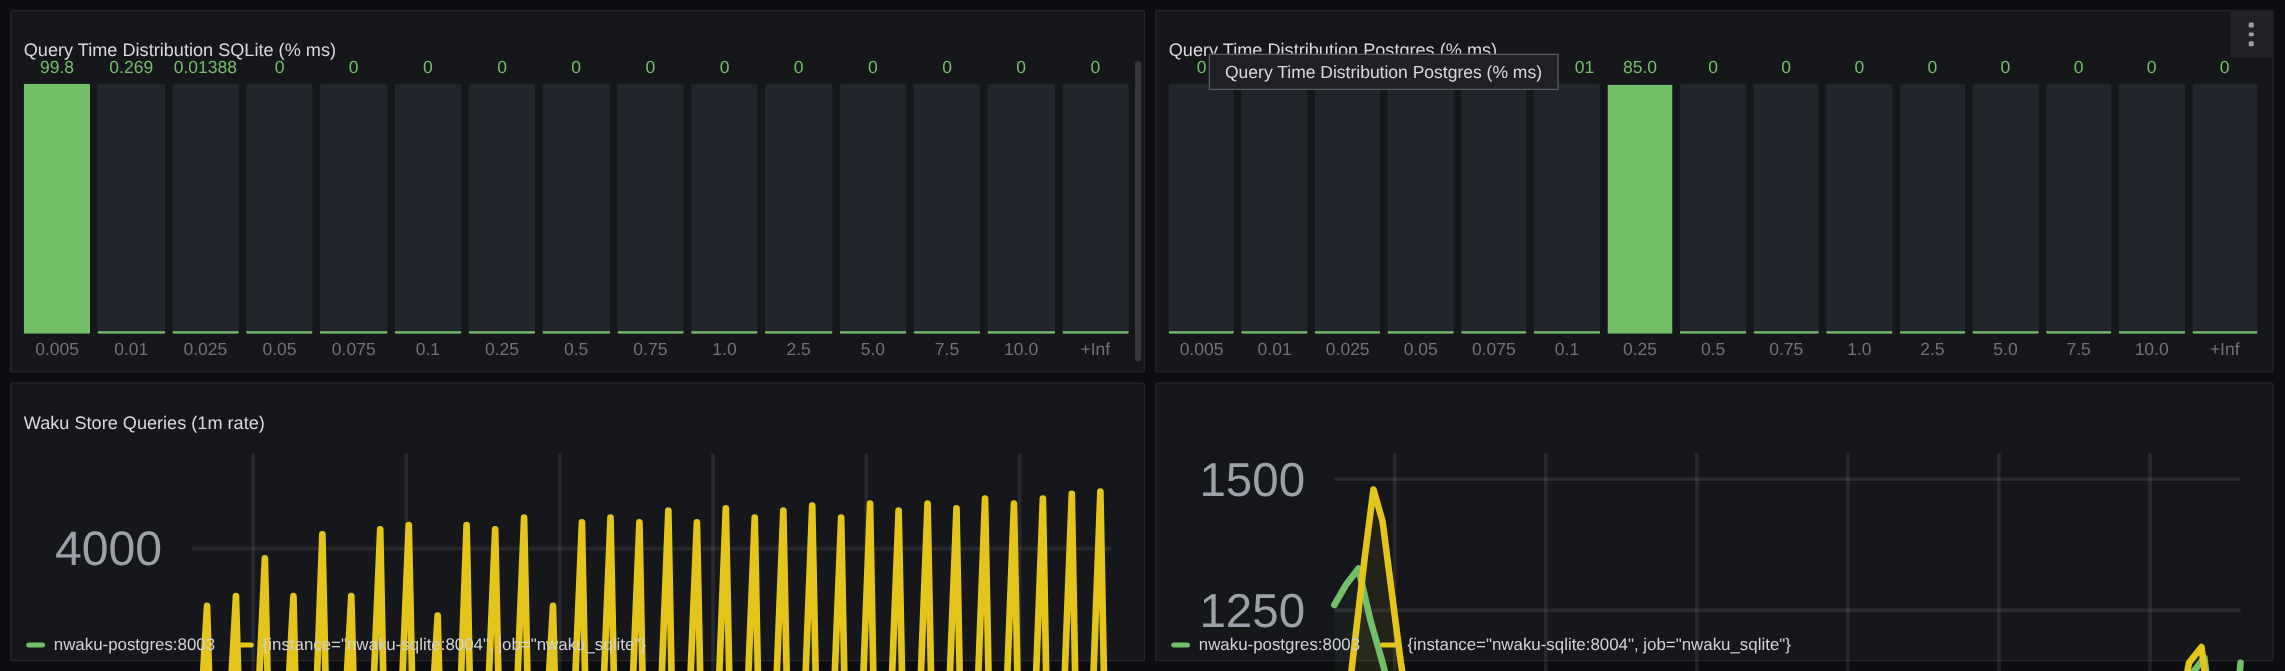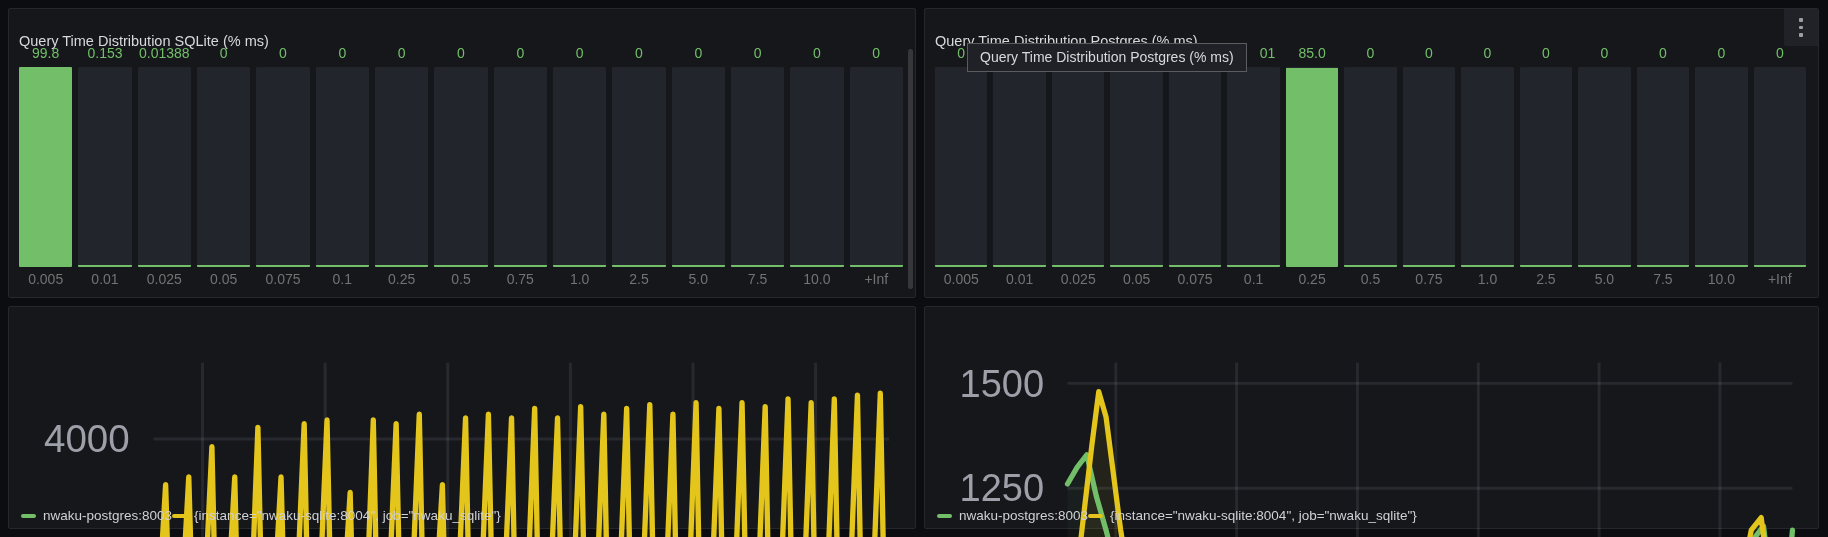--- a/index.html
+++ b/index.html
@@ -16,21 +16,21 @@
   .hlbl{height:20px;padding-top:4px;text-align:center;font-size:14px;color:#737373;white-space:nowrap;}
   
   .tooltip{position:absolute;left:42px;top:34px;height:27px;line-height:27px;padding:0 12px;background:#1f2126;border:1px solid #5b5c60;color:#d8d9da;font-size:14px;white-space:nowrap;z-index:5;}
   
   .kebab{position:absolute;top:0;right:0;width:34px;height:37px;background:#202227;border-radius:0 2px 0 2px;display:flex;flex-direction:column;align-items:center;justify-content:center;gap:4px;cursor:pointer;z-index:4;}
   .kebab i{width:3.5px;height:3.5px;background:#9d9ea3;border-radius:1px;}
   
   .vscroll{position:absolute;top:40px;bottom:8px;right:2px;width:5px;background:rgba(255,255,255,0.14);border-radius:3px;z-index:3;}
   
   .tsvg{position:absolute;top:32px;left:8px;right:8px;bottom:32px;}
-  .legend{position:absolute;left:12px;bottom:5px;display:flex;align-items:center;margin-top:37px;}
+  .legend{position:absolute;left:12px;bottom:5px;display:flex;gap:16px;align-items:center;margin-top:37px;}
   .litem{display:flex;align-items:center;gap:7px;cursor:pointer;}
   .lswatch{width:15px;height:4px;border-radius:2px;}
   .llabel{font-size:13.5px;color:#d0d1d5;white-space:nowrap;}
 </style>
 </head>
 <body>
 
 <div id="stage">
   <div class="grid">
 
@@ -38,21 +38,21 @@
       <div class="panel-title">Query Time Distribution SQLite (% ms)</div>
       <div class="hist">
           <div class="hcol">
             <div class="hval">99.8</div>
             <div class="htrack">
               <div class="hfill" style="background: rgb(115, 191, 105); height: 99.8%;"></div>
             </div>
             <div class="hlbl">0.005</div>
           </div>
           <div class="hcol">
-            <div class="hval">0.153</div>
+            <div class="hval">0.269</div>
             <div class="htrack">
               <div class="hfill" style="background: rgb(115, 191, 105); height: 0.153%;"></div>
             </div>
             <div class="hlbl">0.01</div>
           </div>
           <div class="hcol">
             <div class="hval">0.01388</div>
             <div class="htrack">
               <div class="hfill" style="background: rgb(115, 191, 105); height: 0.00775%;"></div>
             </div>
@@ -259,20 +259,21 @@
             <div class="htrack">
               <div class="hfill" style="background: rgb(115, 191, 105); height: 0%;"></div>
             </div>
             <div class="hlbl">+Inf</div>
           </div>
         </div>
       <div class="tooltip">Query Time Distribution Postgres (% ms)</div>
     </div>
 
     <div class="panel">
+      <div class="panel-title">Waku Store Queries (1m rate)</div>
       <svg class="tsvg" viewBox="0 0 300 150">
           <g>
             <line x1="46" x2="294" y1="97.89473684210526" y2="97.89473684210526" stroke="rgba(204,204,220,0.10)" stroke-width="1"></line>
             <line x1="46" x2="294" y1="33.68421052631579" y2="33.68421052631579" stroke="rgba(204,204,220,0.10)" stroke-width="1"></line>
             <line x1="62.53333333333333" x2="62.53333333333333" y1="8" y2="130" stroke="rgba(204,204,220,0.10)" stroke-width="1"></line>
             <line x1="103.86666666666667" x2="103.86666666666667" y1="8" y2="130" stroke="rgba(204,204,220,0.10)" stroke-width="1"></line>
             <line x1="145.2" x2="145.2" y1="8" y2="130" stroke="rgba(204,204,220,0.10)" stroke-width="1"></line>
             <line x1="186.53333333333333" x2="186.53333333333333" y1="8" y2="130" stroke="rgba(204,204,220,0.10)" stroke-width="1"></line>
             <line x1="227.86666666666665" x2="227.86666666666665" y1="8" y2="130" stroke="rgba(204,204,220,0.10)" stroke-width="1"></line>
             <line x1="269.20000000000005" x2="269.20000000000005" y1="8" y2="130" stroke="rgba(204,204,220,0.10)" stroke-width="1"></line>

